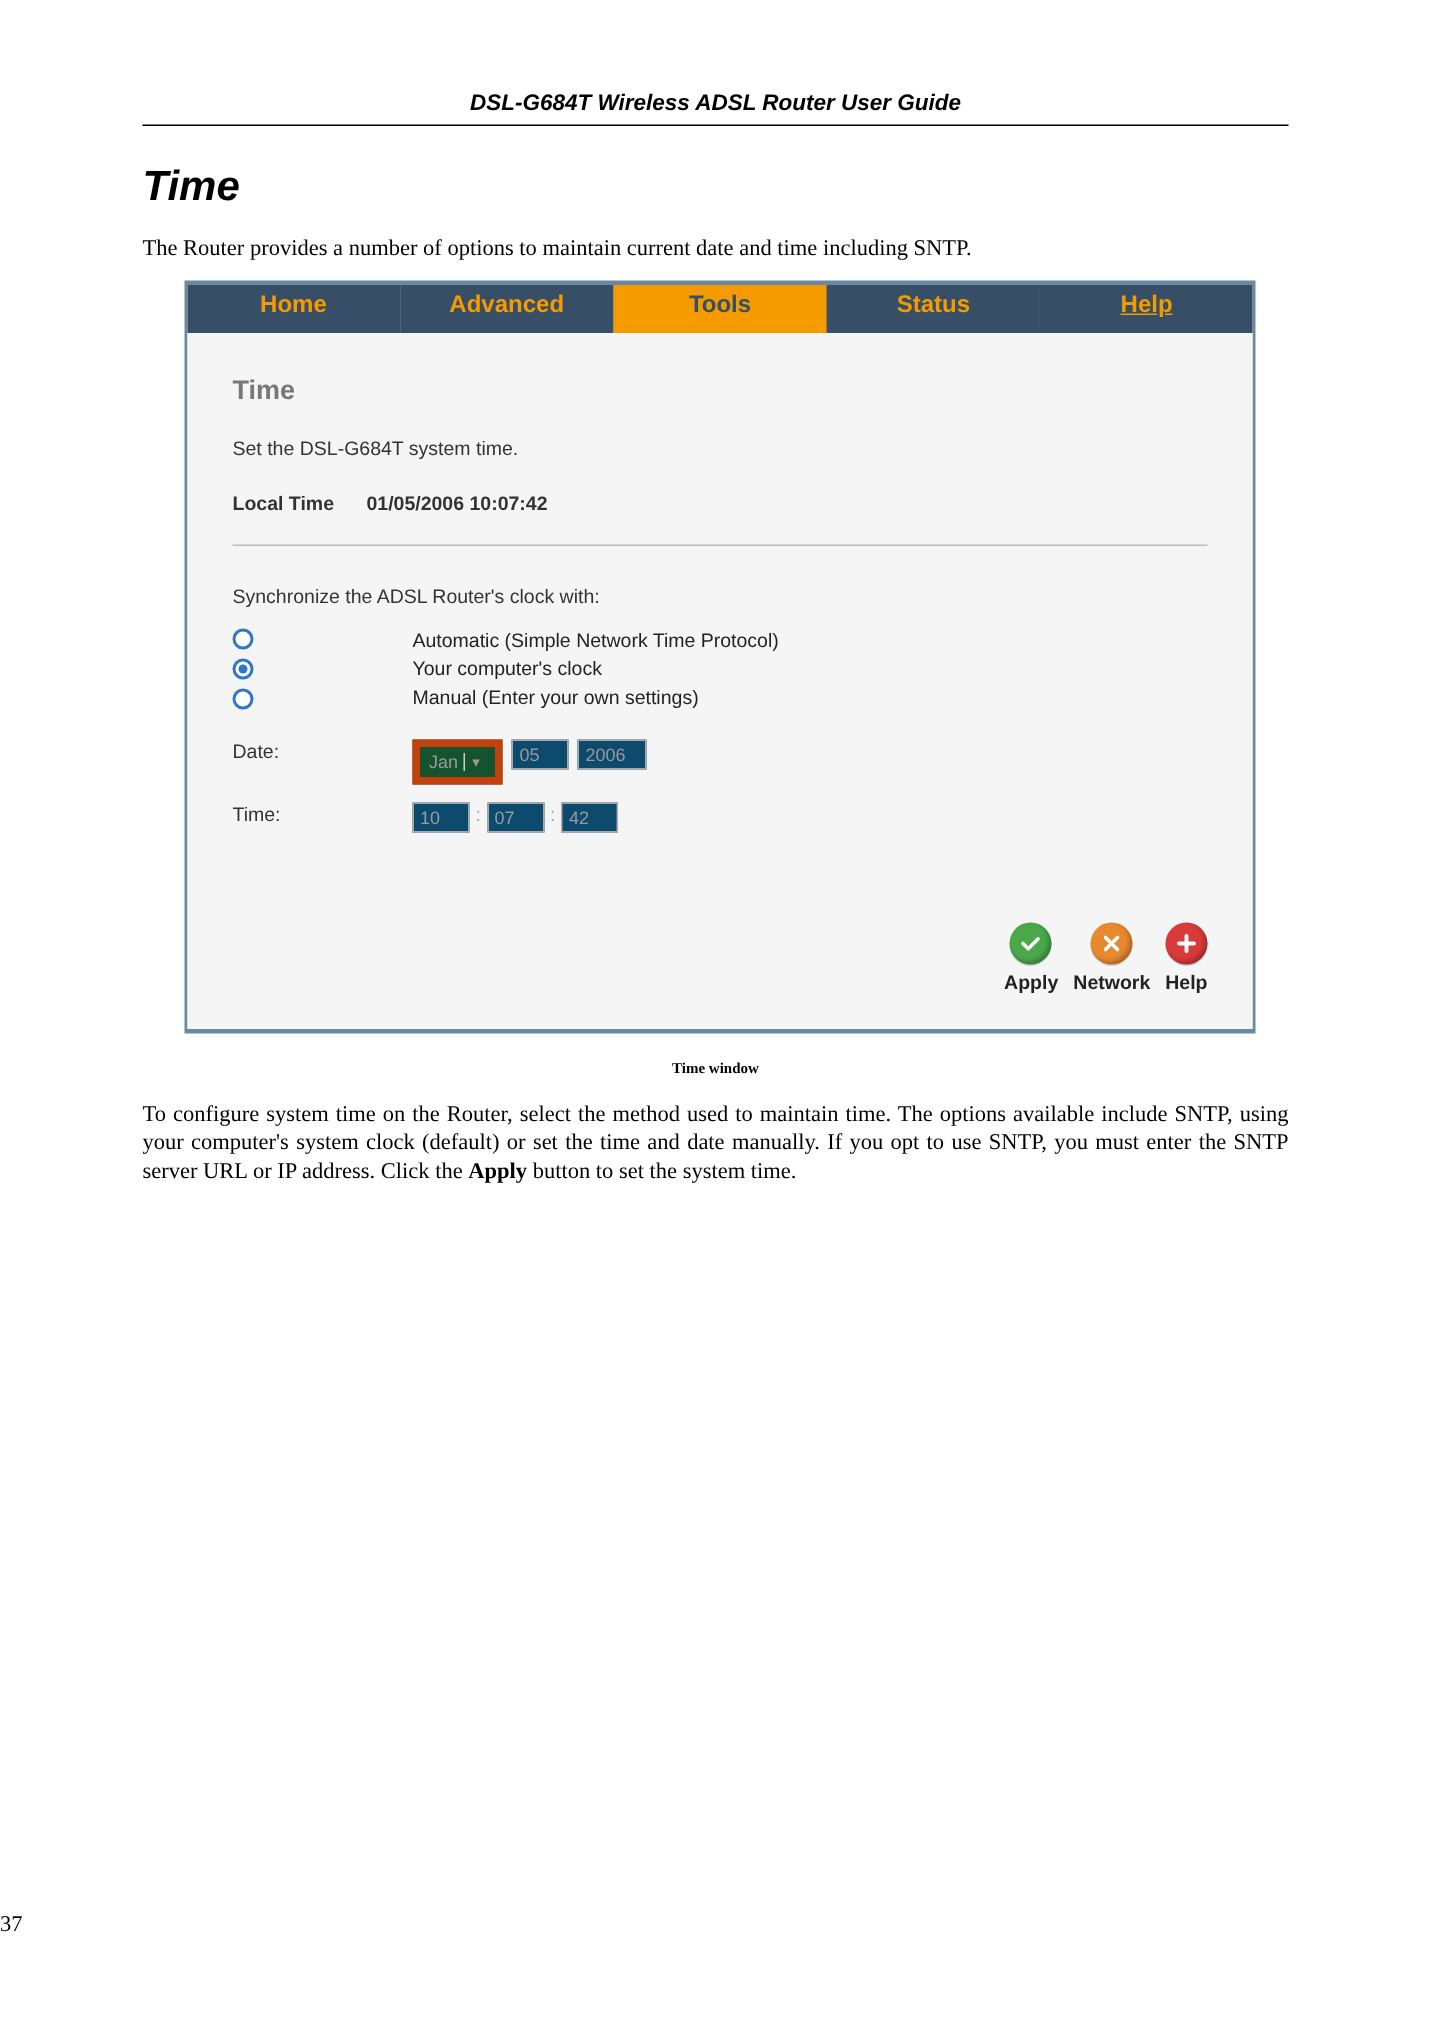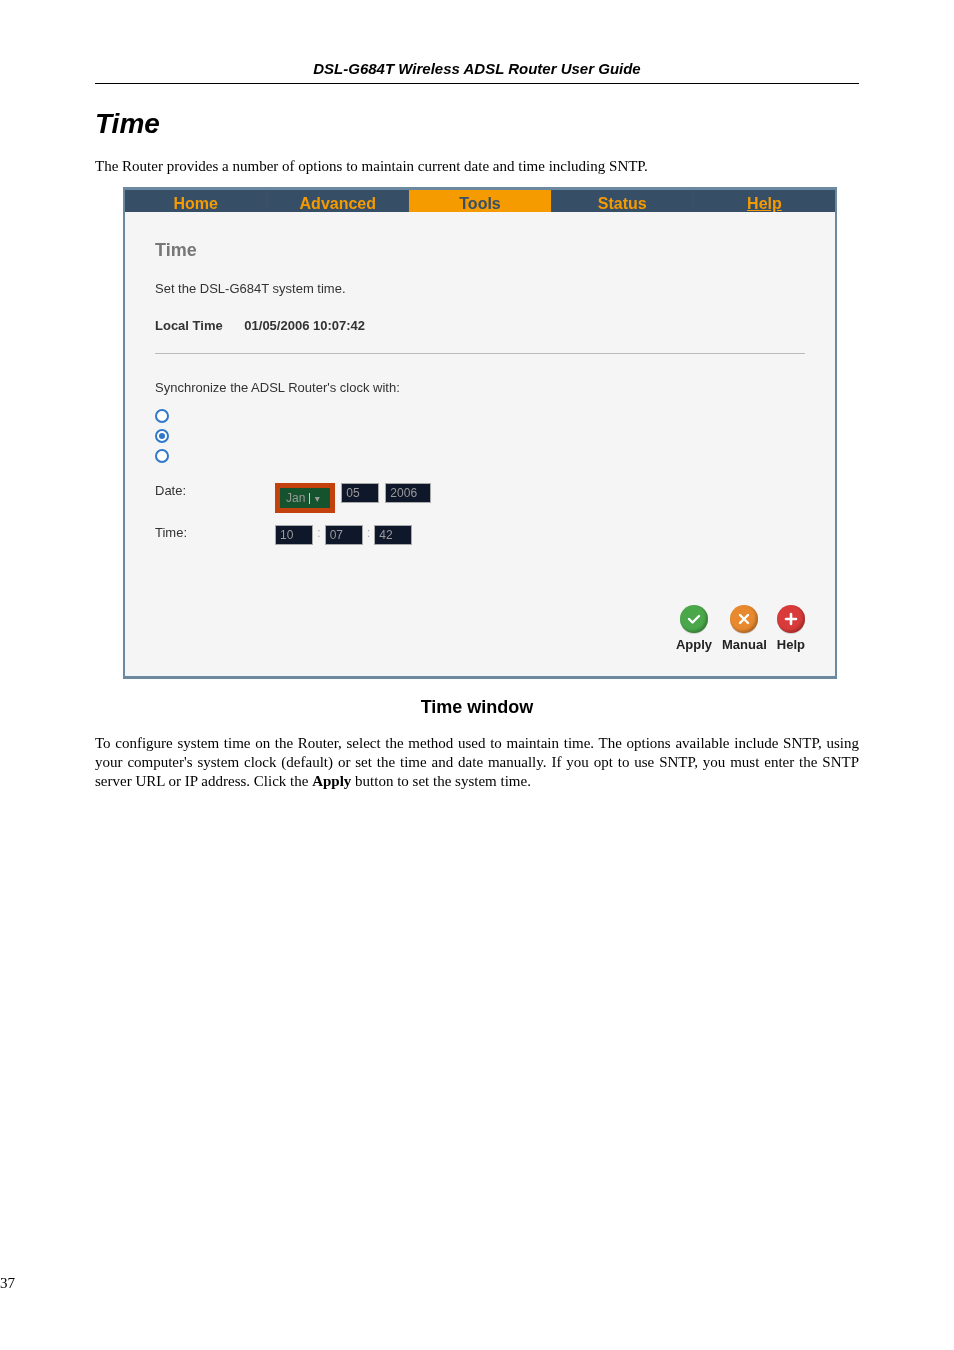--- a/index.html
+++ b/index.html
@@ -47,21 +47,21 @@
     width: 714px;
     box-sizing: border-box;
     margin-left: 28px;
   }
   .tabbar {
     display: flex;
     width: 100%;
   }
   .tab {
     flex: 1;
-    height: 22px;
+    height: 32px;
     line-height: 28px;
     text-align: center;
     font-family: Verdana, Geneva, Tahoma, sans-serif;
     font-weight: bold;
     font-size: 16px;
     border-right: 1px solid #3d5267;
   }
   .tab:last-child { border-right: none; }
   .tab-inactive {
     background: #374f66;
@@ -161,21 +161,21 @@
   .combo .chev {
     margin-left: 4px;
     width: 14px;
     text-align: center;
     color: #9a9a9a;
     border-left: 1px solid #ccc;
     font-size: 10px;
   }
   .txt {
     border: 1px solid #aaa;
-    background: #0f172a;
+    background: #0c4a6e;
     color: #9a9a9a;
     height: 18px;
     width: 28px;
     padding: 0 4px;
     font-size: 12px;
     line-height: 18px;
     margin-right: 6px;
   }
   .txt.w4 { width: 36px; }
   .colon { color: #aaa; margin: 0 4px 0 -2px; }
@@ -204,23 +204,23 @@
     color: #fff;
     font-weight: bold;
     margin-bottom: 4px;
     box-shadow: inset -2px -2px 3px rgba(0,0,0,0.25), 0 1px 0 rgba(0,0,0,0.15);
   }
   .ic-apply { background: #4aa84a; }
   .ic-cancel { background: #e8892f; }
   .ic-help  { background: #d93a3a; }
   .caption {
     text-align: center;
-    font-family: Liberation Sans, sans-serif;
-    font-weight: bold;
-    font-size: 18px;
+    font-family: Liberation Serif, serif;
+    font-weight: bold;
+    font-size: 10px;
     margin: 18px 0 16px 0;
   }
   .body-text {
     font-size: 15px;
     text-align: justify;
     margin: 0 0 16px 0;
     line-height: 1.28;
   }
   .page-number {
     position: absolute;
@@ -263,20 +263,25 @@
       <hr class="panel-hr">
 
       <div class="sync-lbl">Synchronize the ADSL Router's clock with:</div>
 
       <div class="radio-block">
         <div class="radio-col">
           <span class="radio"></span>
           <span class="radio selected"></span>
           <span class="radio"></span>
         </div>
+        <div class="radio-labels">
+          <span>Automatic (Simple Network Time Protocol)</span>
+          <span>Your computer's clock</span>
+          <span>Manual (Enter your own settings)</span>
+        </div>
       </div>
 
       <div class="field-row">
         <div class="field-label">Date:</div>
         <div class="combo">
           <span>Jan</span>
           <span class="chev">▾</span>
         </div>
         <div class="txt">05</div>
         <div class="txt w4">2006</div>
@@ -299,21 +304,21 @@
               </svg>
           </div>
           <span>Apply</span>
         </div>
         <div class="action-btn">
           <div class="action-icon ic-cancel">
             <svg width="14" height="14" viewBox="0 0 14 14">
                 <path d="M3 3 L11 11 M11 3 L3 11" stroke="#fff" stroke-width="2.4" stroke-linecap="round"></path>
               </svg>
           </div>
-          <span>Manual</span>
+          <span>Network</span>
         </div>
         <div class="action-btn">
           <div class="action-icon ic-help">
             <svg width="14" height="14" viewBox="0 0 14 14">
                 <path d="M7 2 V12 M2 7 H12" stroke="#fff" stroke-width="2.6" stroke-linecap="round"></path>
               </svg>
           </div>
           <span>Help</span>
         </div>
       </div>

